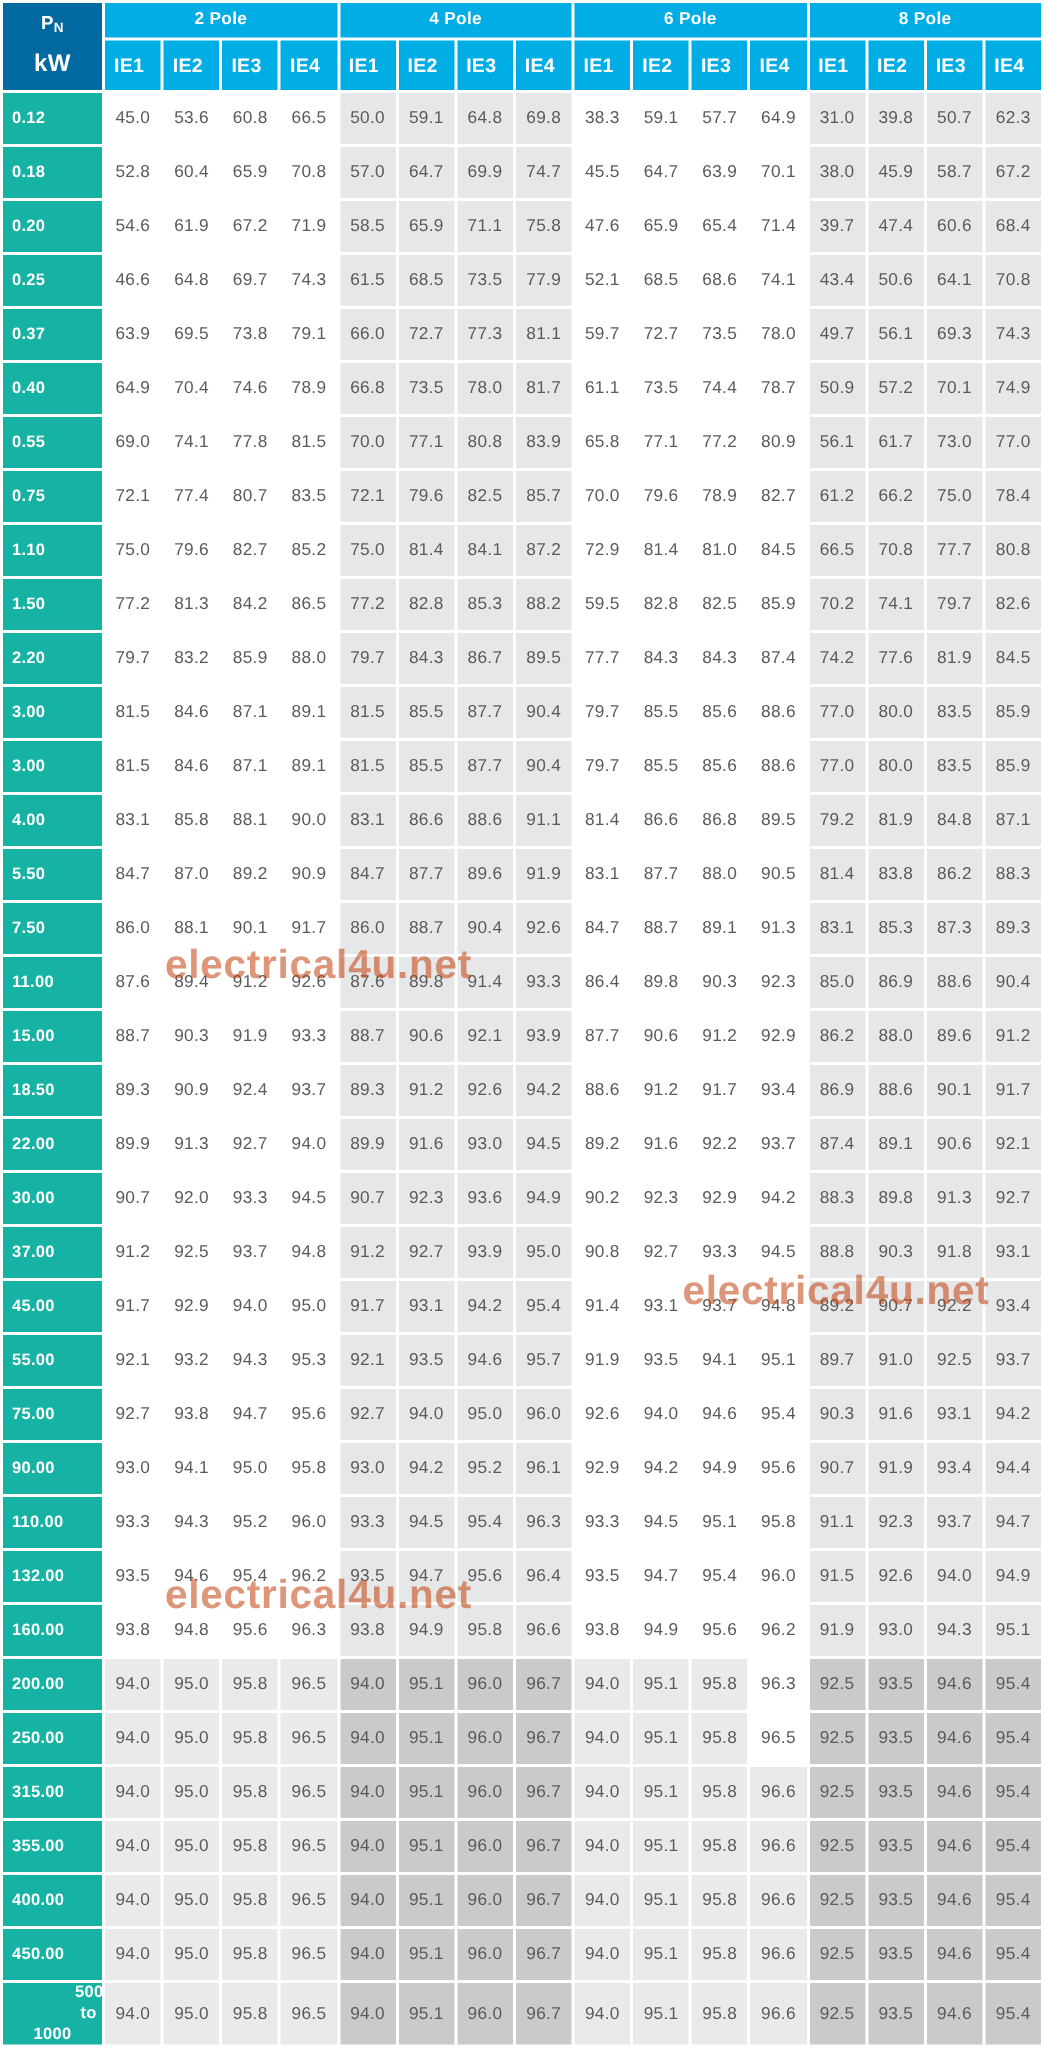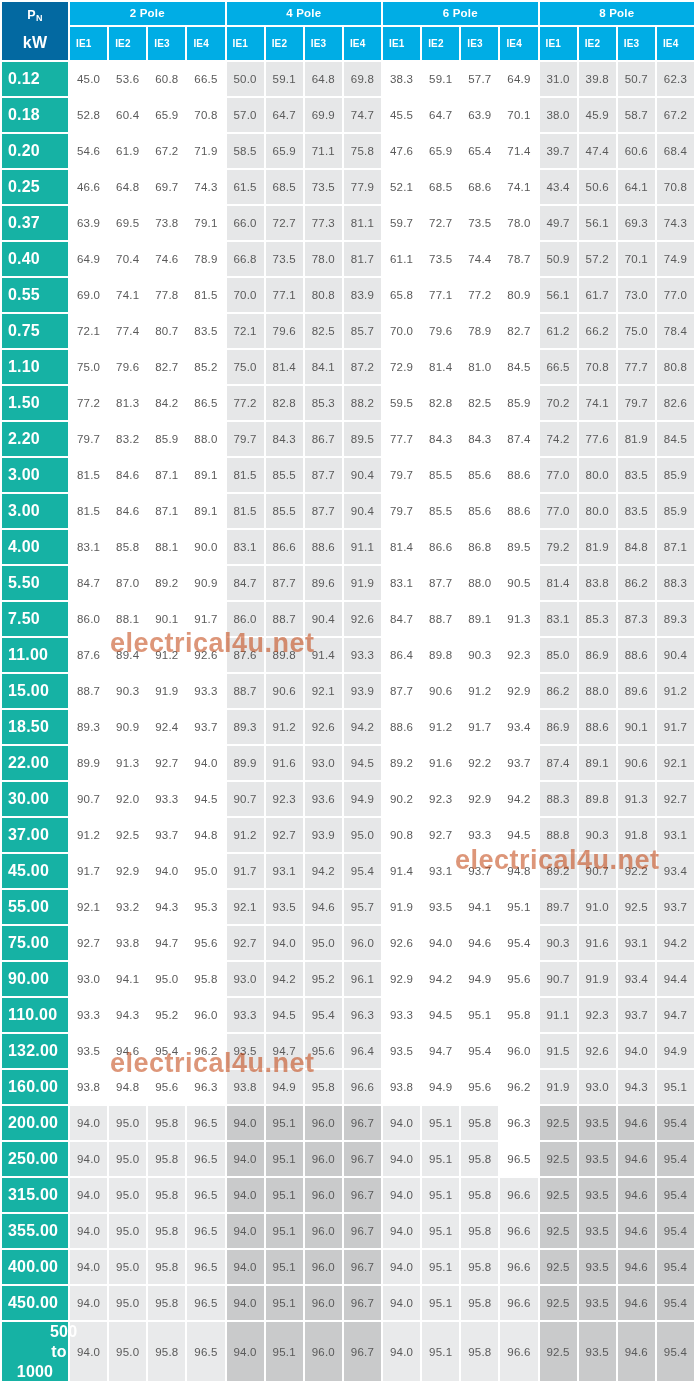--- a/index.html
+++ b/index.html
@@ -60,34 +60,34 @@
     font-size: 11.5px;
     text-align: center;
     vertical-align: middle;
     height: 22px;
     letter-spacing: .2px;
   }
   .hdr-sub {
     background: #00ade5;
     color: #ffffff;
     font-weight: bold;
-    font-size: 10px;
+    font-size: 13px;
     text-align: left;
     vertical-align: middle;
     height: 32px;
     padding-left: 6px !important;
     letter-spacing: .2px;
   }
 
   
   .row-label {
     background: #16b2a4;
     color: #ffffff;
     font-weight: bold;
-    font-size: 16px;
+    font-size: 11px;
     text-align: left;
     vertical-align: middle;
     padding-left: 6px !important;
     height: 34px;
     letter-spacing: .2px;
   }
   .row-label.two-line {
     text-align: center;
     padding-left: 0 !important;
     line-height: 1.25;

